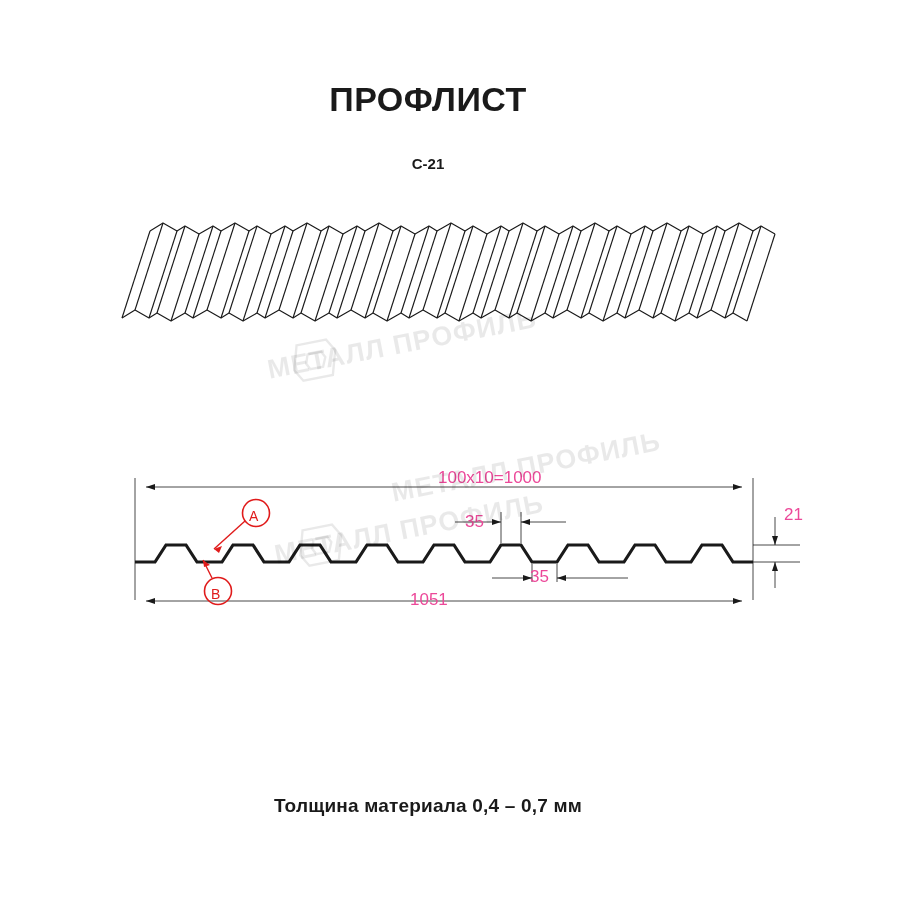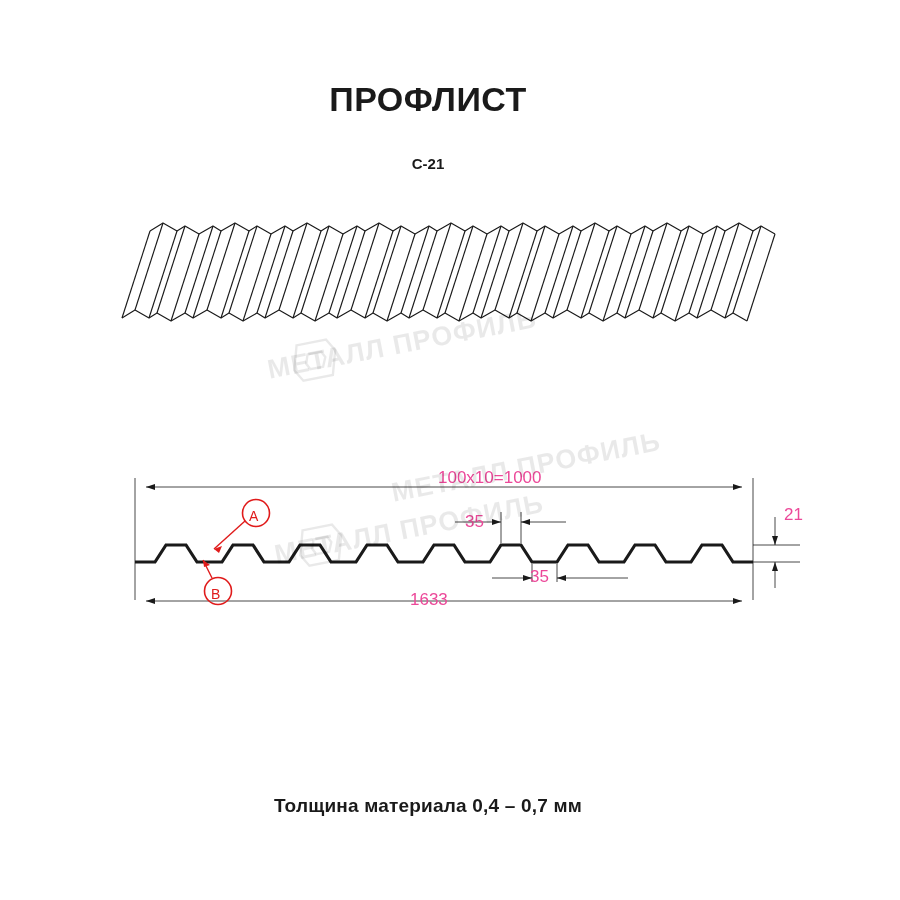--- a/index.html
+++ b/index.html
@@ -222,21 +222,21 @@
       <path d="M315 541 L329 541 L332 547 L328 556 L315 556 L312 550 Z"></path>
     </g>
   </g>
 </svg>
 
 <div class="title" id="title-main">ПРОФЛИСТ</div>
 <div class="title" id="title-sub">С-21</div>
 <div class="title" id="footnote">Толщина материала 0,4 – 0,7 мм</div>
 
 <div class="dim-label" id="dim-0" style="left: 438px; top: 468px;">100x10=1000</div>
-<div class="dim-label" id="dim-1" style="left: 410px; top: 590px;">1633</div>
+<div class="dim-label" id="dim-1" style="left: 410px; top: 590px;">1051</div>
 <div class="dim-label" id="dim-2" style="left: 465px; top: 512px;">35</div>
 <div class="dim-label" id="dim-3" style="left: 530px; top: 567px;">35</div>
 <div class="dim-label" id="dim-4" style="left: 784px; top: 505px;">21</div>
 
 <div class="mark-label" id="mark-0" style="left: 249px; top: 508px;">A</div>
 <div class="mark-label" id="mark-1" style="left: 211px; top: 586px;">B</div>
 
 <div class="wm" id="wm-0" style="left: 268px; top: 355px;">МЕТАЛЛ ПРОФИЛЬ</div>
 <div class="wm" id="wm-1" style="left: 275px; top: 540px;">МЕТАЛЛ ПРОФИЛЬ</div>
 <div class="wm" id="wm-2" style="left: 392px; top: 478px;">МЕТАЛЛ ПРОФИЛЬ</div>

